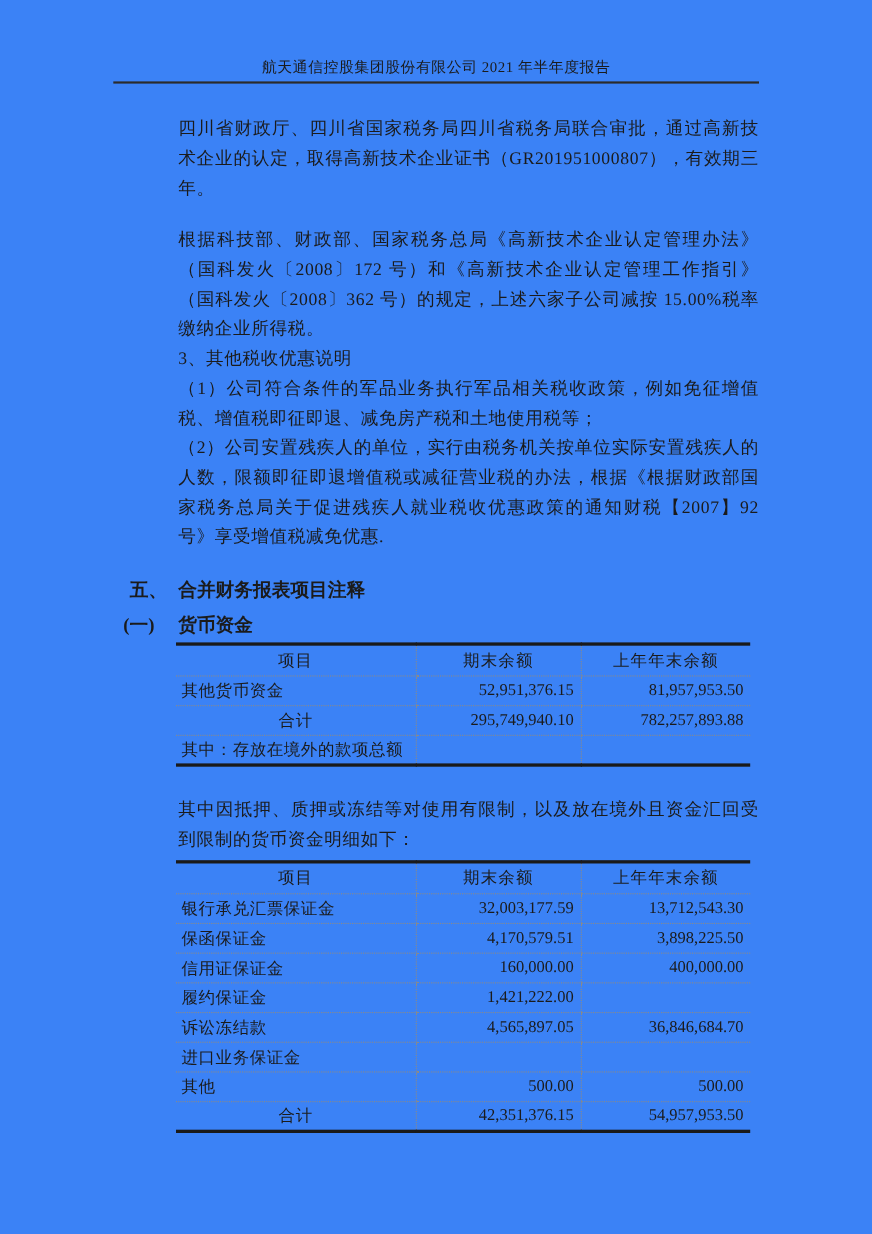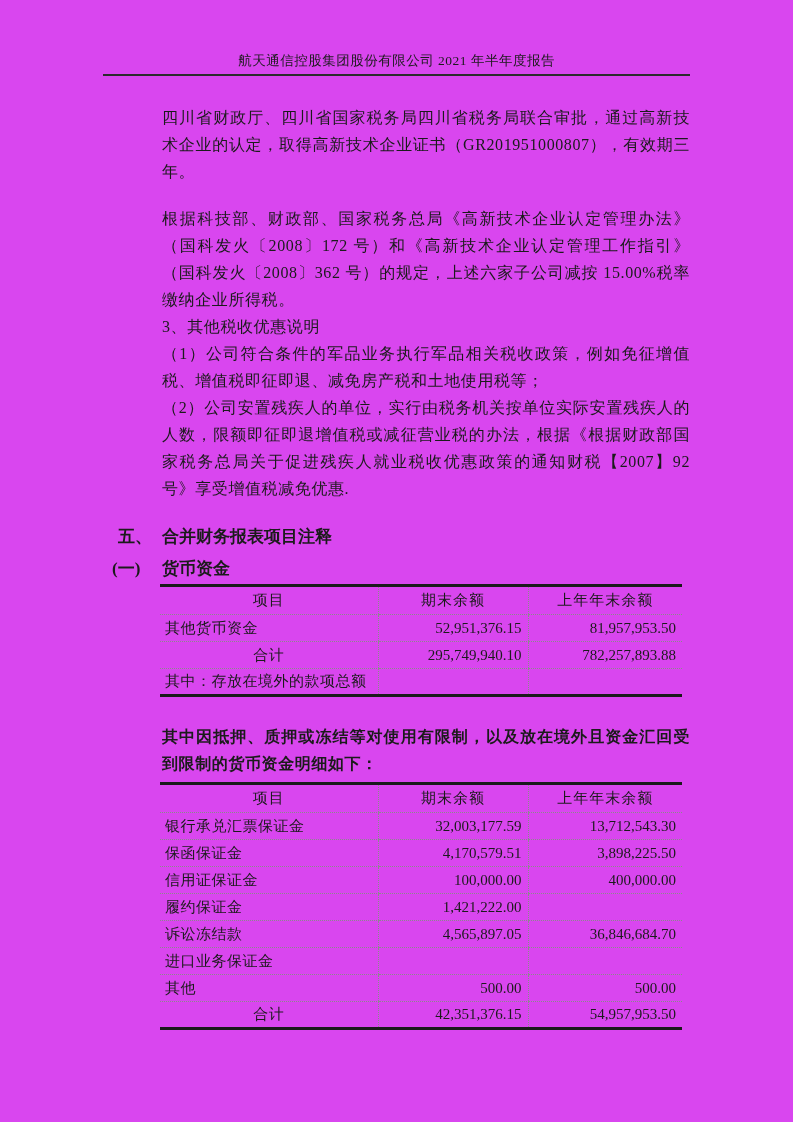--- a/index.html
+++ b/index.html
@@ -2,21 +2,21 @@
 <html><head>
 <meta charset="utf-8">
 <style>
   * { margin: 0; padding: 0; box-sizing: border-box; }
   html, body { background: #e8e8e8; }
   .page {
     position: relative;
     width: 793px;
     height: 1122px;
     margin: 0 auto;
-    background: #d946ef;
+    background: #3b82f6;
     color: #1b1b1b;
     font-family: "Liberation Serif", "DejaVu Serif", serif;
     overflow: hidden;
   }
   
   .doc-header {
     margin: 0 103px;
     padding-top: 52px;
     padding-bottom: 5px;
     border-bottom: 2px solid #2b2b2b;
@@ -31,21 +31,21 @@
     margin-left: 59px;
     font-size: 16px;
     line-height: 27px;
     text-align: justify;
     letter-spacing: 0.6px;
   }
   .p1 { margin-top: 28px; }
   .p2 { margin-top: 20px; }
   .s3 { }
   .s3-item { margin-top: 0; }
-  .between { margin-top: 26px; font-weight: bold; }
+  .between { margin-top: 26px; }
   
   .hrow {
     display: flex;
     align-items: baseline;
     font-weight: bold;
     font-size: 17px;
     line-height: 26px;
   }
   .h5 { margin-top: 22px; margin-left: 15px; }
   .h51 { margin-top: 6px; margin-left: 9px; }
@@ -164,21 +164,21 @@
             <td class="col-num">32,003,177.59</td>
             <td class="col-num">13,712,543.30</td>
           </tr>
           <tr>
             <td class="col-item">保函保证金</td>
             <td class="col-num">4,170,579.51</td>
             <td class="col-num">3,898,225.50</td>
           </tr>
           <tr>
             <td class="col-item">信用证保证金</td>
-            <td class="col-num">100,000.00</td>
+            <td class="col-num">160,000.00</td>
             <td class="col-num">400,000.00</td>
           </tr>
           <tr>
             <td class="col-item">履约保证金</td>
             <td class="col-num">1,421,222.00</td>
             <td class="col-num"></td>
           </tr>
           <tr>
             <td class="col-item">诉讼冻结款</td>
             <td class="col-num">4,565,897.05</td>

